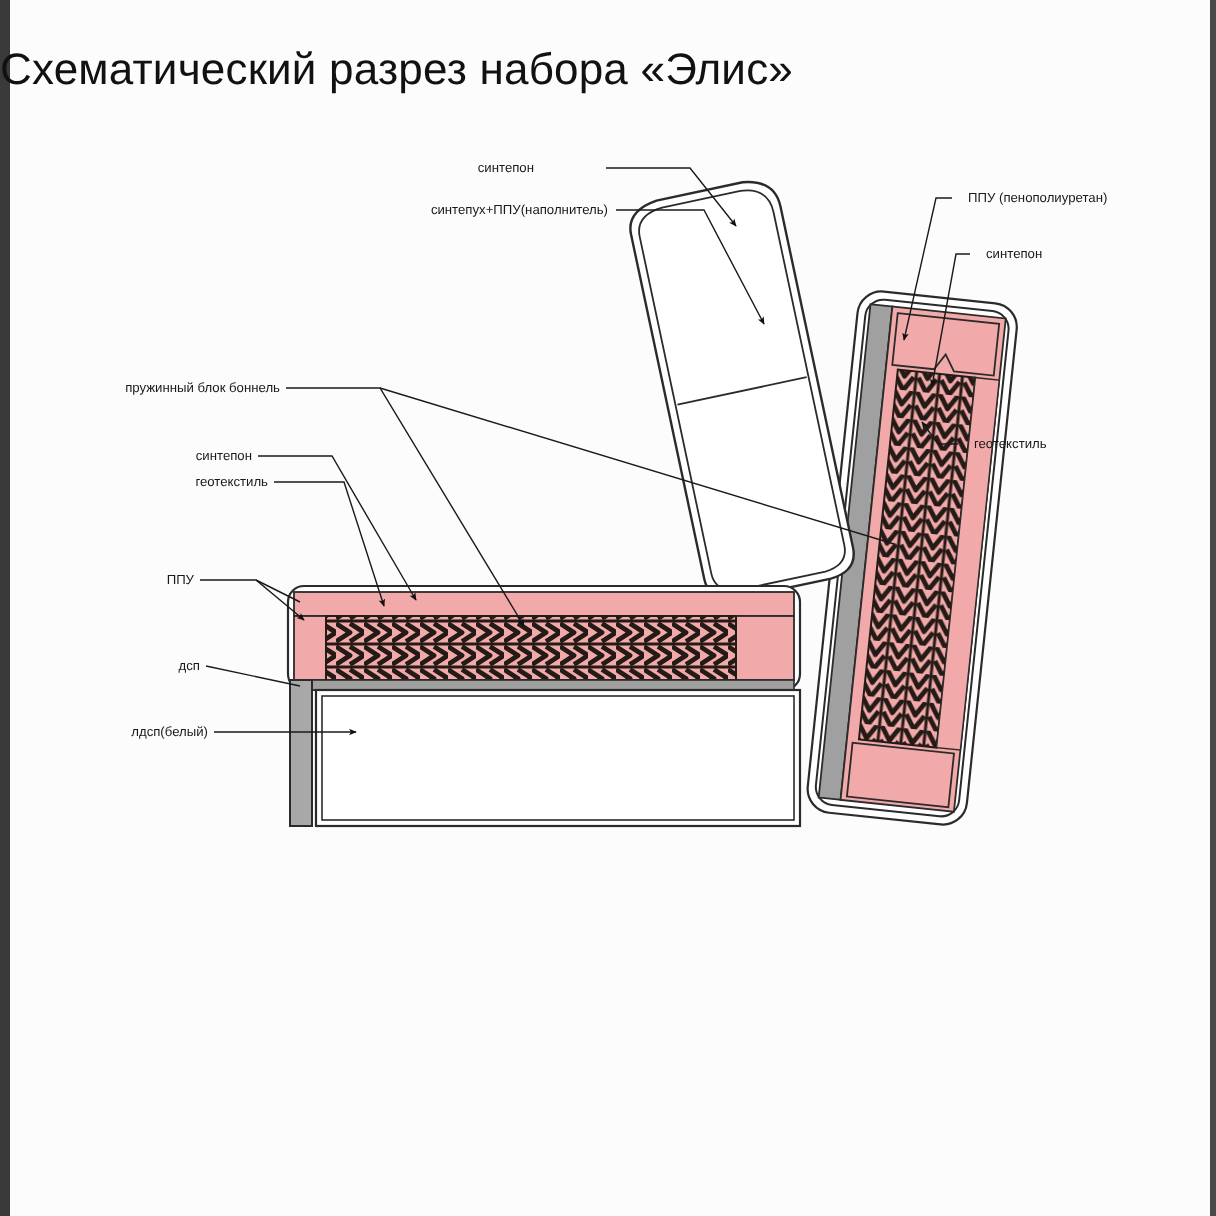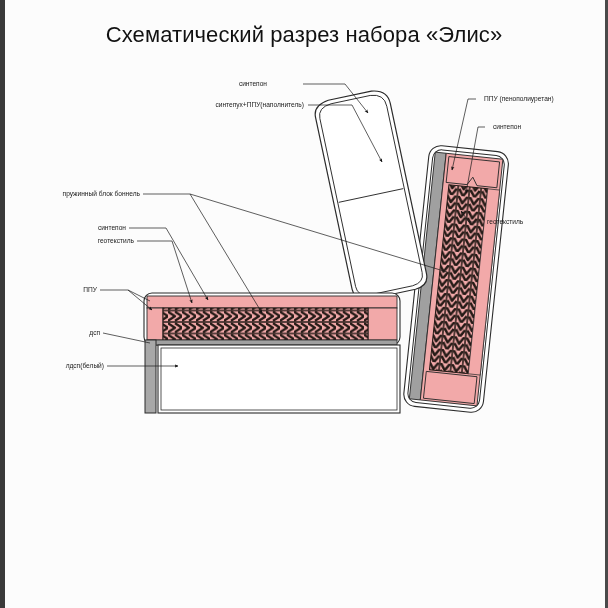--- a/index.html
+++ b/index.html
@@ -23,21 +23,21 @@
     background: #3a3a3a;
   }
   .edge-bar.left  { left: 0;  width: 5px; }
   .edge-bar.right { right: 0; width: 3px; background:#4a4a4a; }
 
   #title {
     position: absolute;
     top: 22px;
     left: 0;
     width: 608px;
-    text-align: center;
+    text-align: left;
     font-size: 22px;
     font-weight: 400;
     color: #111111;
     letter-spacing: 0.1px;
     white-space: nowrap;
   }
   #diagram {
     position: absolute;
     top: 0; left: 0;
     width: 608px;

